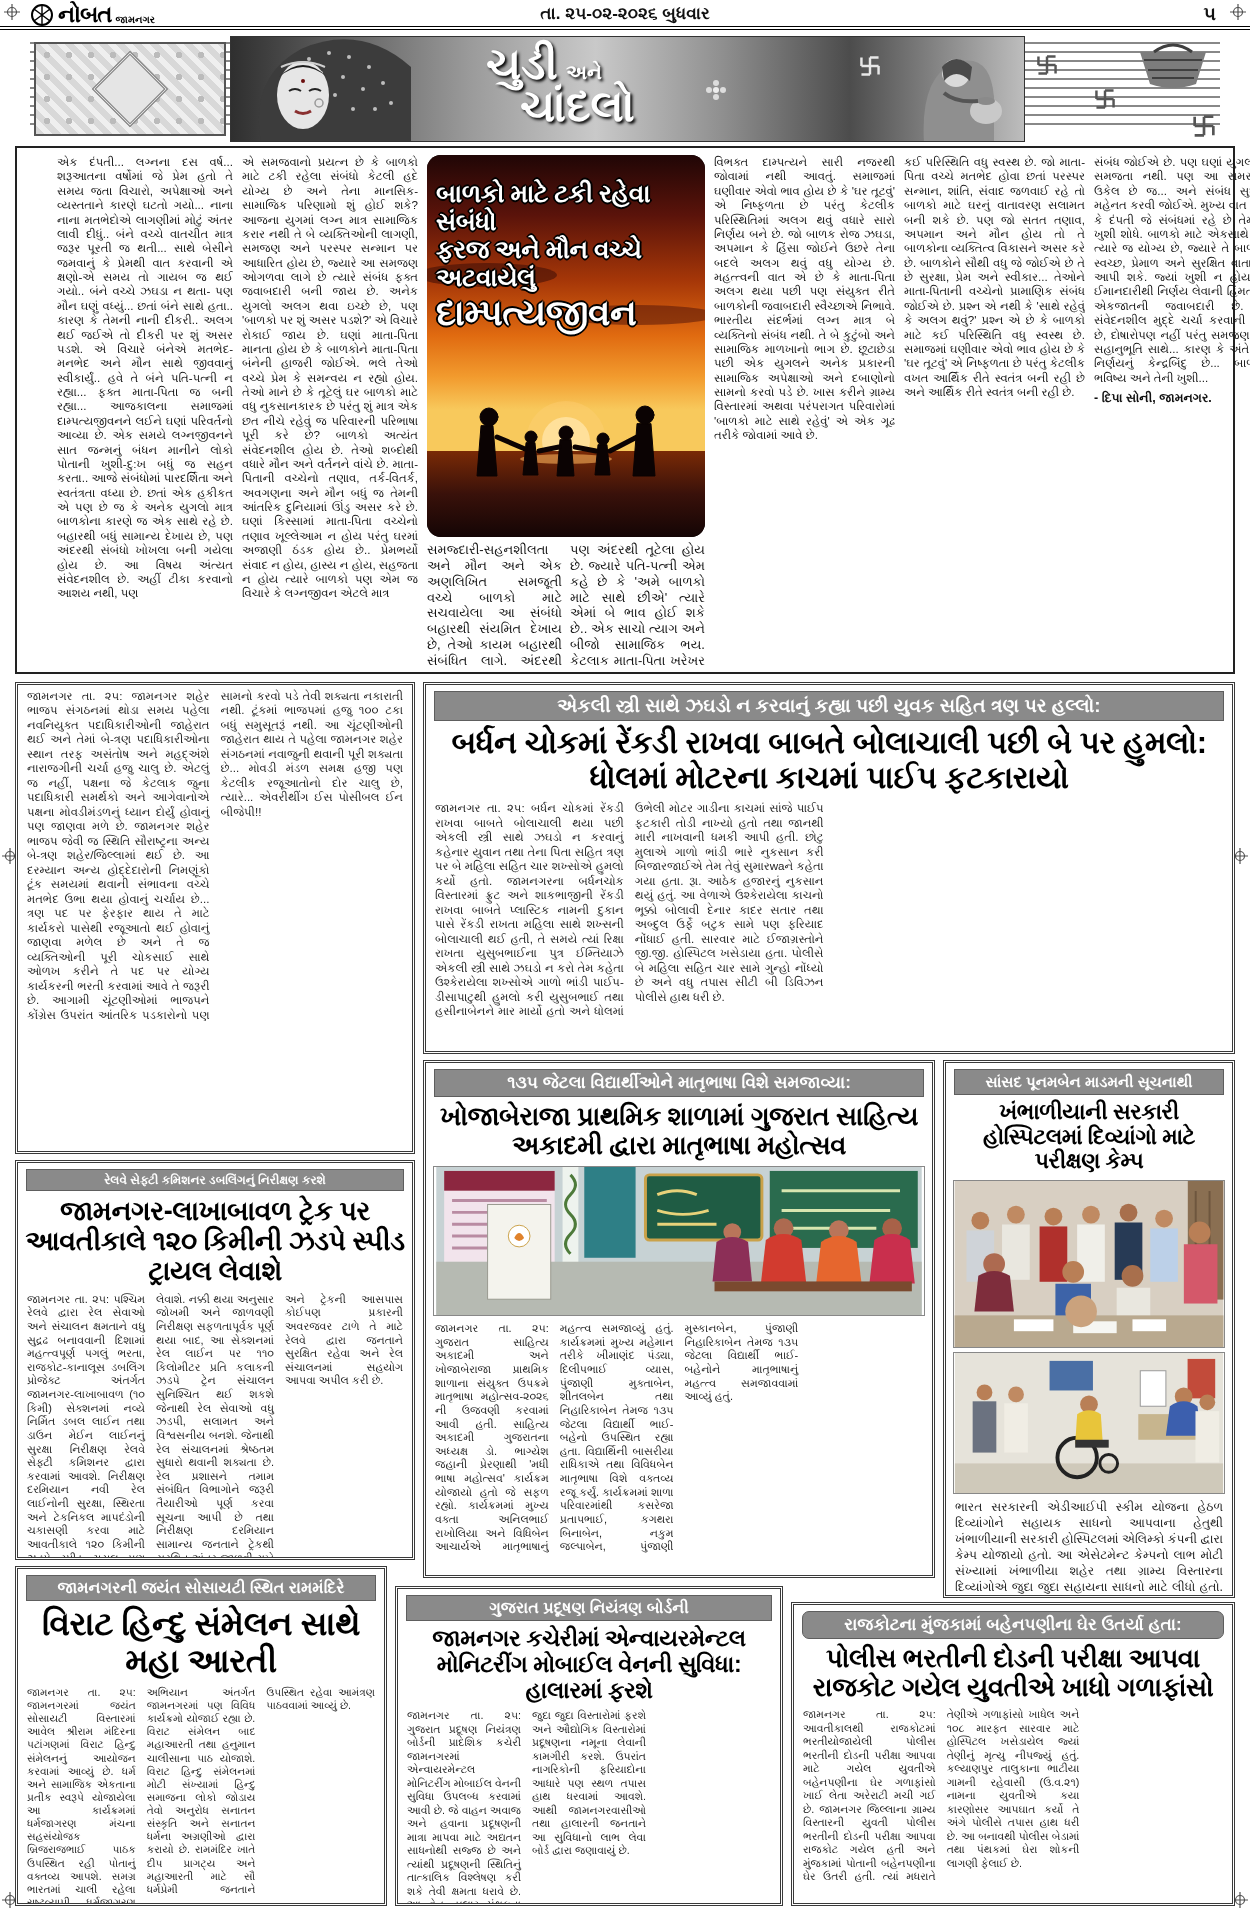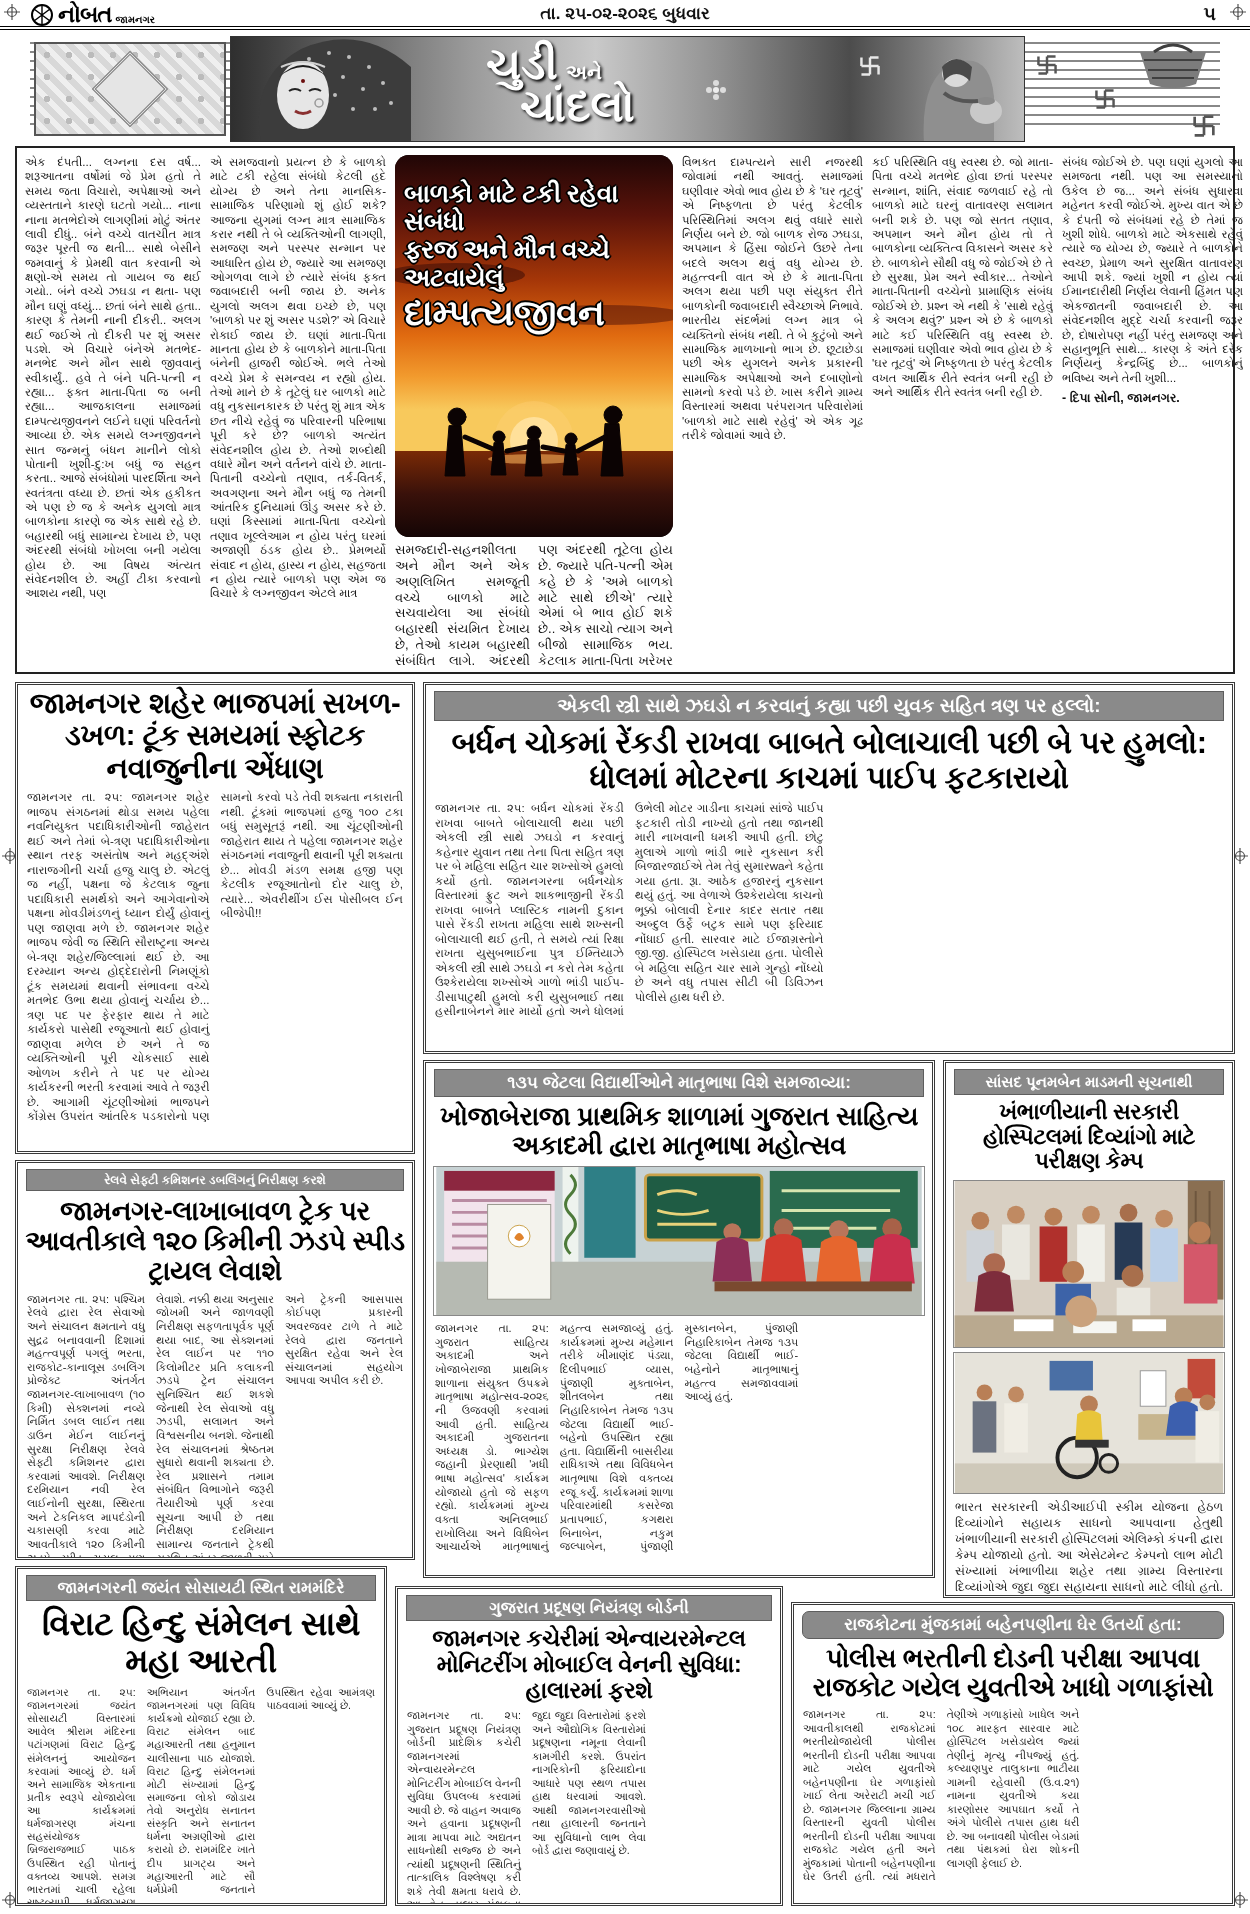--- a/index.html
+++ b/index.html
@@ -38,21 +38,21 @@
   
   .nbox { position:absolute; border:3px double #3a3a3a; background:#fff; overflow:hidden; }
   .kicker { margin:6px 8px 3px; background:#8a8a8a; border:1px solid #5e5e5e; color:#fff; font-weight:bold;
             text-align:center; padding:3px 4px; }
   .headline { font-weight:bold; text-align:center; color:#000; line-height:1.12; letter-spacing:-.5px; padding:2px 6px; }
   .body-text { text-align:justify; color:#1c1c1c; padding:4px 9px; column-gap:11px; column-fill:auto; overflow:hidden; }
   .caption-text { text-align:justify; color:#1c1c1c; padding:4px 9px; }
 
   
   .feature-box { position:absolute; left:15px; top:146px; width:1220px; height:528px; border:2px solid #222; background:#fff; }
-  .feature-cols { display:flex; gap:9px; padding:7px 8px; height:100%; }
+  .feature-cols { display:flex; gap:9px; padding:7px 8px; height:100%;margin-left:32px; }
   .fcol { font-size:11.6px; line-height:1.24; text-align:justify; overflow:hidden; }
   .fcol.std { flex:0 0 176px; }
   .fcol.right { flex:0 0 181px; }
   .center-block { flex:0 0 278px; display:flex; flex-direction:column; gap:5px; }
   .feature-photo { position:relative; width:278px; height:382px; border-radius:14px; overflow:hidden; background:#000; flex:0 0 auto; }
   .photo-head { position:absolute; left:9px; top:24px; right:4px; color:#fff; font-weight:bold; line-height:1.12; letter-spacing:-.5px;
       text-shadow:-2px 0 #000,2px 0 #000,0 -2px #000,0 2px #000,-1px -1px #000,1px 1px #000,1px -1px #000,-1px 1px #000; }
   .photo-head .l12 { font-size:25px; }
   .photo-head .l3 { font-size:36px; margin-top:2px; }
   .mini-cols { display:flex; gap:8px; flex:1; overflow:hidden; }
@@ -279,21 +279,20 @@
       <div class="fcol right">વિભક્ત દામ્પત્યને સારી નજરથી જોવામાં નથી આવતું. સમાજમાં ઘણીવાર એવો ભાવ હોય છે કે 'ઘર તૂટવું' એ નિષ્ફળતા છે પરંતુ કેટલીક પરિસ્થિતિમાં અલગ થવું વધારે સારો નિર્ણય બને છે. જો બાળક રોજ ઝઘડા, અપમાન કે હિંસા જોઈને ઉછરે તેના બદલે અલગ થવું વધુ યોગ્ય છે. મહત્ત્વની વાત એ છે કે માતા-પિતા અલગ થયા પછી પણ સંયુક્ત રીતે બાળકોની જવાબદારી સ્વૈચ્છાએ નિભાવે. ભારતીય સંદર્ભમાં લગ્ન માત્ર બે વ્યક્તિનો સંબંધ નથી. તે બે કુટુંબો અને સામાજિક માળખાનો ભાગ છે. છૂટાછેડા પછી એક યુગલને અનેક પ્રકારની સામાજિક અપેક્ષાઓ અને દબાણોનો સામનો કરવો પડે છે. ખાસ કરીને ગ્રામ્ય વિસ્તારમાં અથવા પરંપરાગત પરિવારોમાં 'બાળકો માટે સાથે રહેવું' એ એક ગૂઢ તરીકે જોવામાં આવે છે.</div>
       <div class="fcol right">કઈ પરિસ્થિતિ વધુ સ્વસ્થ છે. જો માતા-પિતા વચ્ચે મતભેદ હોવા છતાં પરસ્પર સન્માન, શાંતિ, સંવાદ જળવાઈ રહે તો બાળકો માટે ઘરનું વાતાવરણ સલામત બની શકે છે. પણ જો સતત તણાવ, અપમાન અને મૌન હોય તો તે બાળકોના વ્યક્તિત્વ વિકાસને અસર કરે છે. બાળકોને સૌથી વધુ જે જોઈએ છે તે છે સુરક્ષા, પ્રેમ અને સ્વીકાર... તેઓને માતા-પિતાની વચ્ચેનો પ્રામાણિક સંબંધ જોઈએ છે. પ્રશ્ન એ નથી કે 'સાથે રહેવું કે અલગ થવું?' પ્રશ્ન એ છે કે બાળકો માટે કઈ પરિસ્થિતિ વધુ સ્વસ્થ છે. સમાજમાં ઘણીવાર એવો ભાવ હોય છે કે 'ઘર તૂટવું' એ નિષ્ફળતા છે પરંતુ કેટલીક વખત આર્થિક રીતે સ્વતંત્ર બની રહી છે અને આર્થિક રીતે સ્વતંત્ર બની રહી છે.</div>
       <div class="fcol right">
         <span>સંબંધ જોઈએ છે. પણ ઘણાં યુગલો આ સમજતા નથી. પણ આ સમસ્યાનો ઉકેલ છે જ... અને સંબંધ સુધારવા મહેનત કરવી જોઈએ. મુખ્ય વાત એ છે કે દંપતી જે સંબંધમાં રહે છે તેમાં જ ખુશી શોધે. બાળકો માટે એકસાથે રહેવું ત્યારે જ યોગ્ય છે, જ્યારે તે બાળકોને સ્વચ્છ, પ્રેમાળ અને સુરક્ષિત વાતાવરણ આપી શકે. જ્યાં ખુશી ન હોય ત્યાં ઈમાનદારીથી નિર્ણય લેવાની હિંમત પણ એકજાતની જવાબદારી છે. આ સંવેદનશીલ મુદ્દે ચર્ચા કરવાની જરૂર છે, દોષારોપણ નહીં પરંતુ સમજણ અને સહાનુભૂતિ સાથે... કારણ કે અંતે દરેક નિર્ણયનું કેન્દ્રબિંદુ છે... બાળકોનું ભવિષ્ય અને તેની ખુશી...</span>
         <div class="byline">- દિપા સોની, જામનગર.</div>
       </div>
     </div>
   </div>
 
   <div class="nbox" id="box-bjp">
-    <div class="headline">જામનગર શહેર ભાજપમાં સખળ-ડખળ: ટૂંક સમયમાં સ્ફોટક નવાજુનીના એંધાણ</div>
     <div class="body-text">જામનગર તા. ૨૫: જામનગર શહેર ભાજપ સંગઠનમાં થોડા સમય પહેલા નવનિયુક્ત પદાધિકારીઓની જાહેરાત થઈ અને તેમાં બે-ત્રણ પદાધિકારીઓના સ્થાન તરફ અસંતોષ અને મહદ્અંશે નારાજગીની ચર્ચા હજુ ચાલુ છે. એટલું જ નહીં, પક્ષના જે કેટલાક જુના પદાધિકારી સમર્થકો અને આગેવાનોએ પક્ષના મોવડીમંડળનું ધ્યાન દોર્યું હોવાનું પણ જાણવા મળે છે. જામનગર શહેર ભાજપ જેવી જ સ્થિતિ સૌરાષ્ટ્રના અન્ય બે-ત્રણ શહેર/જિલ્લામાં થઈ છે. આ દરમ્યાન અન્ય હોદ્દેદારોની નિમણૂંકો ટૂંક સમયમાં થવાની સંભાવના વચ્ચે મતભેદ ઉભા થયા હોવાનું ચર્ચાય છે... ત્રણ પદ પર ફેરફાર થાય તે માટે કાર્યકરો પાસેથી રજૂઆતો થઈ હોવાનું જાણવા મળેલ છે અને તે જ વ્યક્તિઓની પૂરી ચોકસાઈ સાથે ઓળખ કરીને તે પદ પર યોગ્ય કાર્યકરની ભરતી કરવામાં આવે તે જરૂરી છે. આગામી ચૂંટણીઓમાં ભાજપને કોંગ્રેસ ઉપરાંત આંતરિક પડકારોનો પણ સામનો કરવો પડે તેવી શક્યતા નકારાતી નથી. ટૂંકમાં ભાજપમાં હજુ ૧૦૦ ટકા બધું સમુસૂતરૂં નથી. આ ચૂંટણીઓની જાહેરાત થાય તે પહેલા જામનગર શહેર સંગઠનમાં નવાજુની થવાની પૂરી શક્યતા છે... મોવડી મંડળ સમક્ષ હજી પણ કેટલીક રજૂઆતોનો દોર ચાલુ છે, ત્યારે... એવરીથીંગ ઈસ પોસીબલ ઈન બીજેપી!!</div>
   </div>
 
   <div class="nbox" id="box-brawl">
     <div class="kicker">એકલી સ્ત્રી સાથે ઝઘડો ન કરવાનું કહ્યા પછી યુવક સહિત ત્રણ પર હલ્લો:</div>
     <div class="headline">બર્ધન ચોકમાં રેંકડી રાખવા બાબતે બોલાચાલી પછી બે પર હુમલો: ધોલમાં મોટરના કાચમાં પાઈપ ફટકારાયો</div>
     <div class="body-text">જામનગર તા. ૨૫: બર્ધન ચોકમાં રેંકડી રાખવા બાબતે બોલાચાલી થયા પછી એકલી સ્ત્રી સાથે ઝઘડો ન કરવાનું કહેનાર યુવાન તથા તેના પિતા સહિત ત્રણ પર બે મહિલા સહિત ચાર શખ્સોએ હુમલો કર્યો હતો. જામનગરના બર્ધનચોક વિસ્તારમાં ફ્રુટ અને શાકભાજીની રેંકડી રાખવા બાબતે પ્લાસ્ટિક નામની દુકાન પાસે રેંકડી રાખતા મહિલા સાથે શખ્સની બોલાચાલી થઈ હતી, તે સમયે ત્યાં રિક્ષા રાખતા યુસુબભાઈના પુત્ર ઈમ્તિયાઝે એકલી સ્ત્રી સાથે ઝઘડો ન કરો તેમ કહેતા ઉશ્કેરાયેલા શખ્સોએ ગાળો ભાંડી પાઈપ-ડીસાપાટુથી હુમલો કરી યુસુબભાઈ તથા હસીનાબેનને માર માર્યો હતો અને ધોલમાં ઉભેલી મોટર ગાડીના કાચમાં સાંજે પાઈપ ફટકારી તોડી નાખ્યો હતો તથા જાનથી મારી નાખવાની ધમકી આપી હતી. છોટુ મુલાએ ગાળો ભાંડી ભારે નુકસાન કરી બિજારજાઈએ તેમ તેવું સુમારwaને કહેતા ગયા હતા. રૂા. આઠેક હજારનું નુકસાન થયું હતું. આ વેળાએ ઉશ્કેરાયેલા કાચનો ભૂક્કો બોલાવી દેનાર કાદર સતાર તથા અબ્દુલ ઉર્ફે બટુક સામે પણ ફરિયાદ નોંધાઈ હતી. સારવાર માટે ઈજાગ્રસ્તોને જી.જી. હોસ્પિટલ ખસેડાયા હતા. પોલીસે બે મહિલા સહિત ચાર સામે ગુન્હો નોંધ્યો છે અને વધુ તપાસ સીટી બી ડિવિઝન પોલીસે હાથ ધરી છે.</div>
   </div>
 
   <div class="nbox" id="box-matru">

